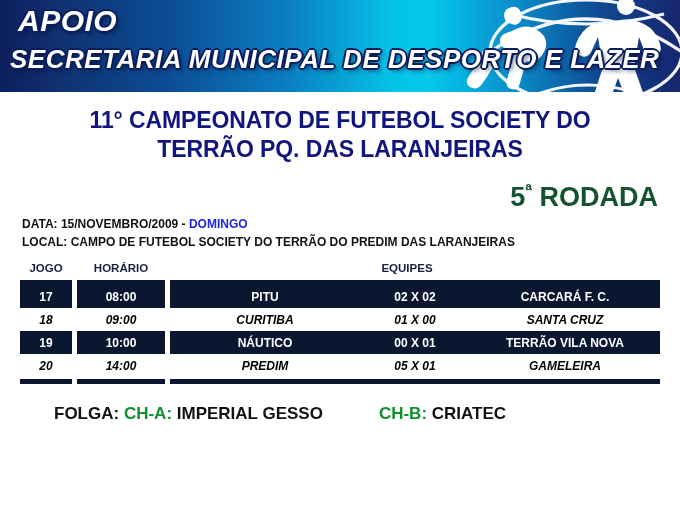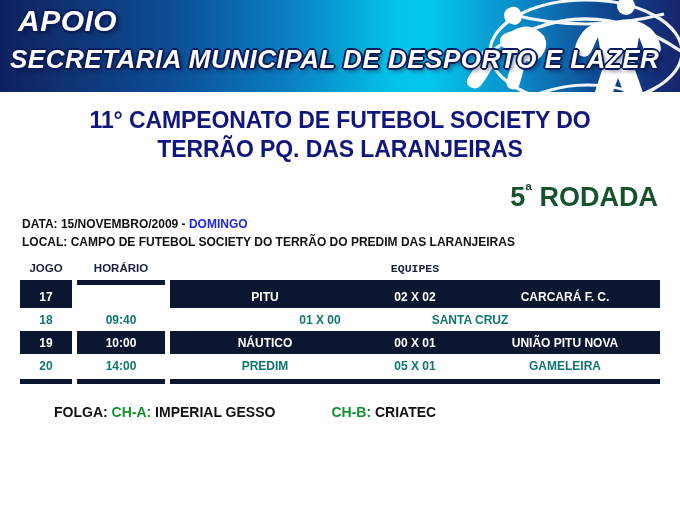--- a/index.html
+++ b/index.html
@@ -133,21 +133,21 @@
   .col-head {
     position: absolute;
     font-size: 11.5px;
     font-weight: bold;
     color: #16203f;
     white-space: nowrap;
     top: 0;
   }
   .col-head-jogo   { left: 20px;  width: 52px; text-align: center; }
   .col-head-hora   { left: 77px;  width: 88px; text-align: center; }
-  .col-head-equipes{ left: 170px; width: 490px; text-align: center; font-family: Liberation Mono, monospace; }
+  .col-head-equipes{ left: 162px; width: 490px; text-align: center; }
 
   .rule {
     position: relative;
     height: 5px;
     margin-top: 2px;
   }
   .rule i {
     position: absolute;
     top: 0;
     height: 5px;
@@ -185,28 +185,28 @@
     font-size: 12px;
     font-weight: bold;
     white-space: nowrap;
     overflow: hidden;
   }
   .sub-home  { width: 190px; text-align: center; }
   .sub-score { width: 110px; }
   .sub-away  { width: 190px; }
 
   .row.dark .cellgrp { background: #0b1630; color: #ffffff; }
-  .row.light .cellgrp { background: #ffffff; color: #0f766e; }
+  .row.light .cellgrp { background: #ffffff; color: #000000; font-style: italic; }
 
   
   .folga {
     position: absolute;
     left: 22px;
     top: 404px;
-    font-size: 14px;
+    font-size: 17px;
     font-weight: bold;
     color: #111111;
     white-space: nowrap;
     padding-left: 32px;
   }
   .folga .grp { display: inline-block; }
   .folga .gap { display: inline-block; width: 56px; }
   .folga-accent-green { color: #119030; }
 </style>
 </head>
@@ -257,43 +257,45 @@
   </div>
 
   <div class="rule">
     <i class="seg-a"></i>
     <i class="seg-b"></i>
     <i class="seg-c"></i>
   </div>
 
   <div class="row dark">
     <div class="cellgrp cell-jogo">17</div>
+    <div class="cellgrp cell-hora">08:00</div>
     <div class="cellgrp cell-teams">
       <div class="sub sub-home">PITU</div>
       <div class="sub sub-score">02 X 02</div>
       <div class="sub sub-away">CARCARÁ F. C.</div>
     </div>
   </div>
 
   <div class="row light">
     <div class="cellgrp cell-jogo">18</div>
-    <div class="cellgrp cell-hora">09:40</div>
+    <div class="cellgrp cell-hora">09:00</div>
     <div class="cellgrp cell-teams">
+      <div class="sub sub-home">CURITIBA</div>
       <div class="sub sub-score">01 X 00</div>
       <div class="sub sub-away">SANTA CRUZ</div>
     </div>
   </div>
 
   <div class="row dark">
     <div class="cellgrp cell-jogo">19</div>
     <div class="cellgrp cell-hora">10:00</div>
     <div class="cellgrp cell-teams">
       <div class="sub sub-home">NÁUTICO</div>
       <div class="sub sub-score">00 X 01</div>
-      <div class="sub sub-away">UNIÃO PITU NOVA</div>
+      <div class="sub sub-away">TERRÃO VILA NOVA</div>
     </div>
   </div>
 
   <div class="row light">
     <div class="cellgrp cell-jogo">20</div>
     <div class="cellgrp cell-hora">14:00</div>
     <div class="cellgrp cell-teams">
       <div class="sub sub-home">PREDIM</div>
       <div class="sub sub-score">05 X 01</div>
       <div class="sub sub-away">GAMELEIRA</div>

